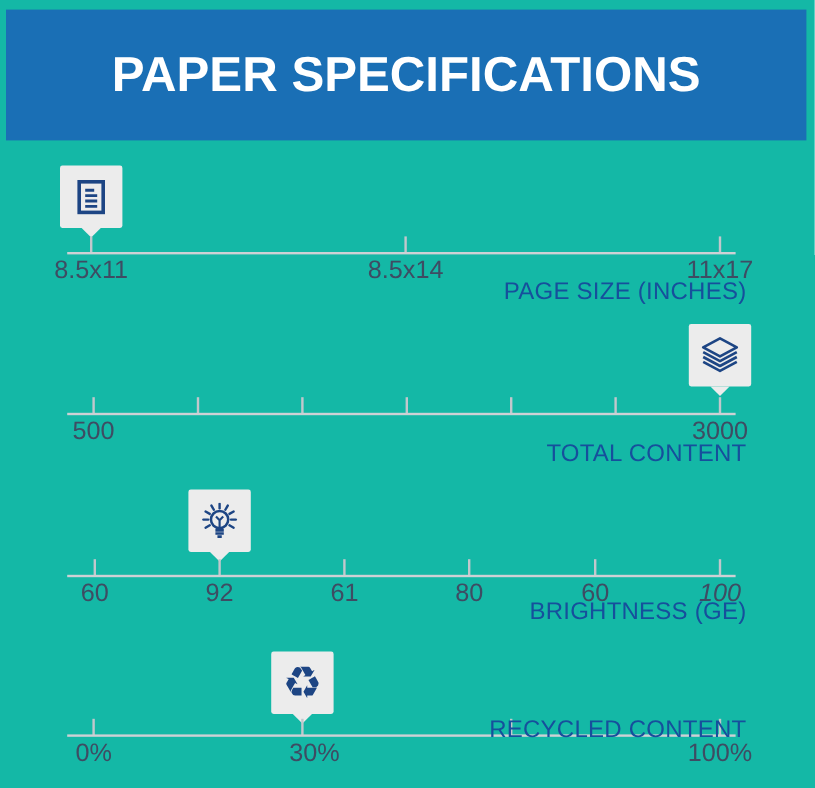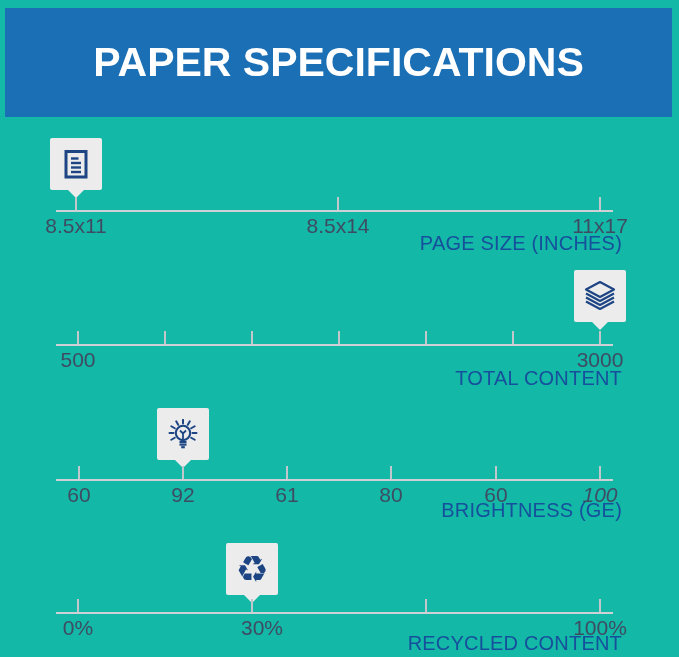--- a/index.html
+++ b/index.html
@@ -144,16 +144,16 @@
       <span class="icon recycle-glyph">♻</span>
     </div>
     <span class="tick" style="left:78px;top:599px;"></span>
     <span class="tick" style="left:252px;top:599px;"></span>
     <span class="tick" style="left:426px;top:599px;"></span>
     <span class="tick" style="left:600px;top:599px;"></span>
     <div class="axis" style="top:612px;"></div>
     <span class="tick-label" style="left:78px;top:616px;">0%</span>
     <span class="tick-label" style="left:262px;top:616px;">30%</span>
     <span class="tick-label" style="left:600px;top:616px;text-align:center;">100%</span>
-    <div class="spec-title" style="top:632px;padding-left:32px;">RECYCLED CONTENT</div>
+    <div class="spec-title" style="top:597px;padding-left:32px;">RECYCLED CONTENT</div>
   </section>
 
 </div>
 
 </body></html>

